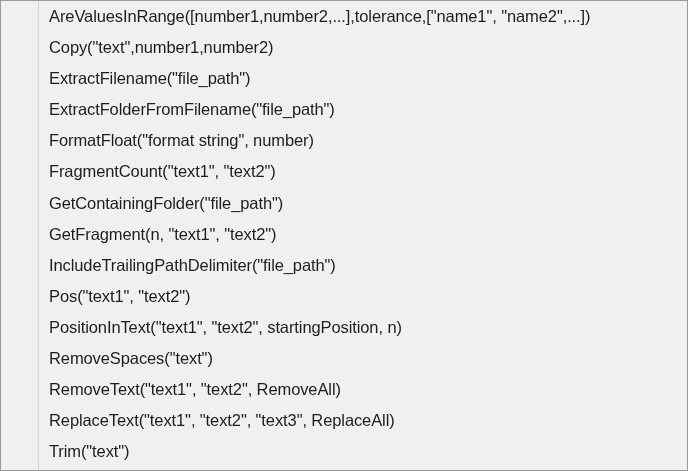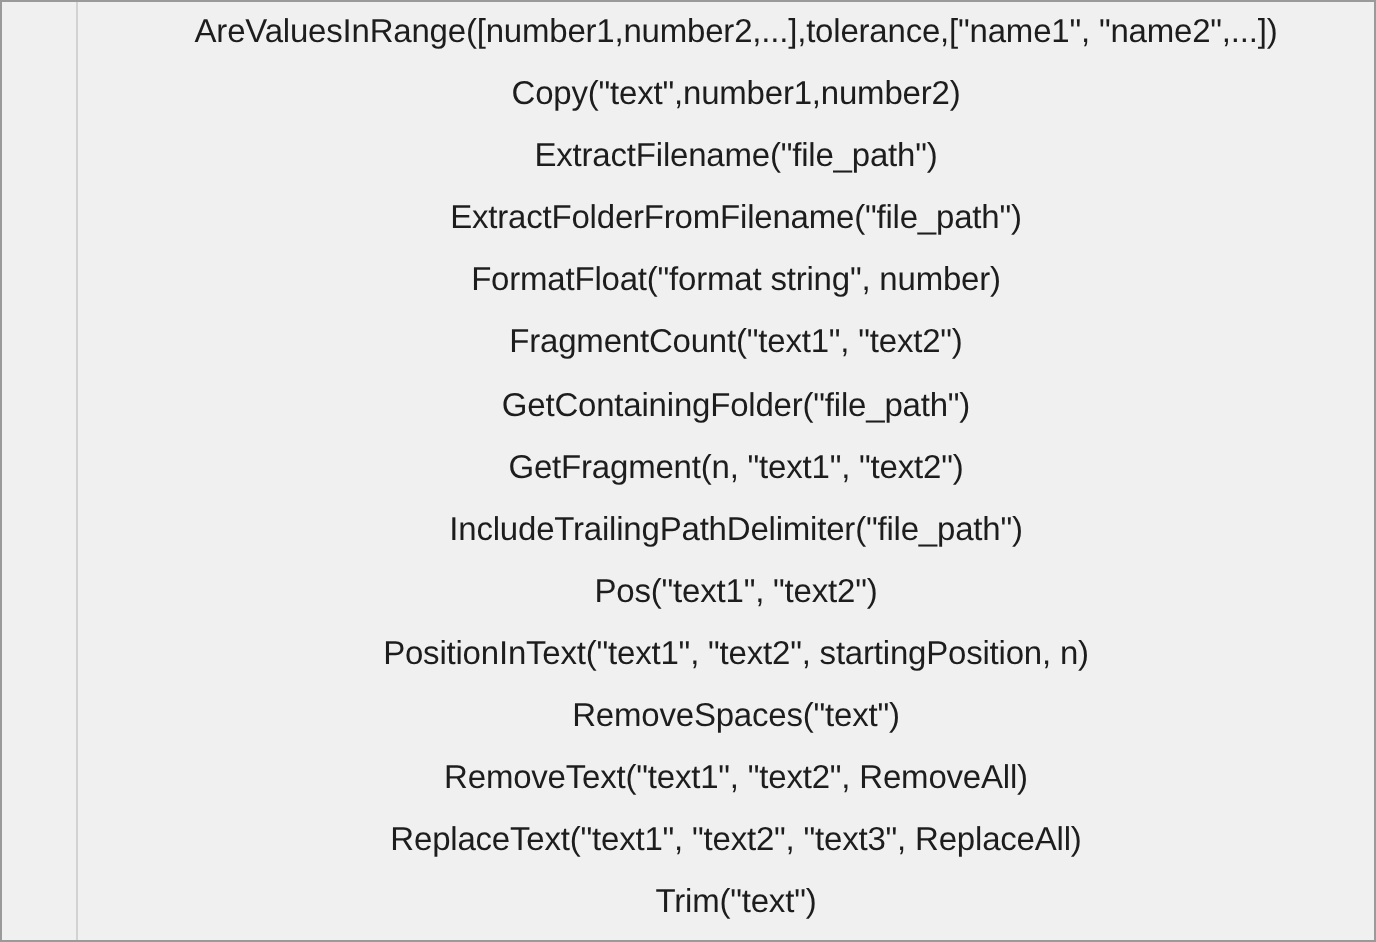--- a/index.html
+++ b/index.html
@@ -44,21 +44,20 @@
   
   #list {
     position: absolute;
     left: 38px;
     top: 0;
     right: 0;
     height: 100%;
     box-sizing: border-box;
     padding-left: 10px;
     background: #f0f0f0;
-    text-align: center;
   }
 
   .row {
     height: 31.1px;
     line-height: 31.1px;
     white-space: nowrap;
     overflow: hidden;
     font-size: 16.5px;
     color: #1d1d1d;
     letter-spacing: -0.1px;

